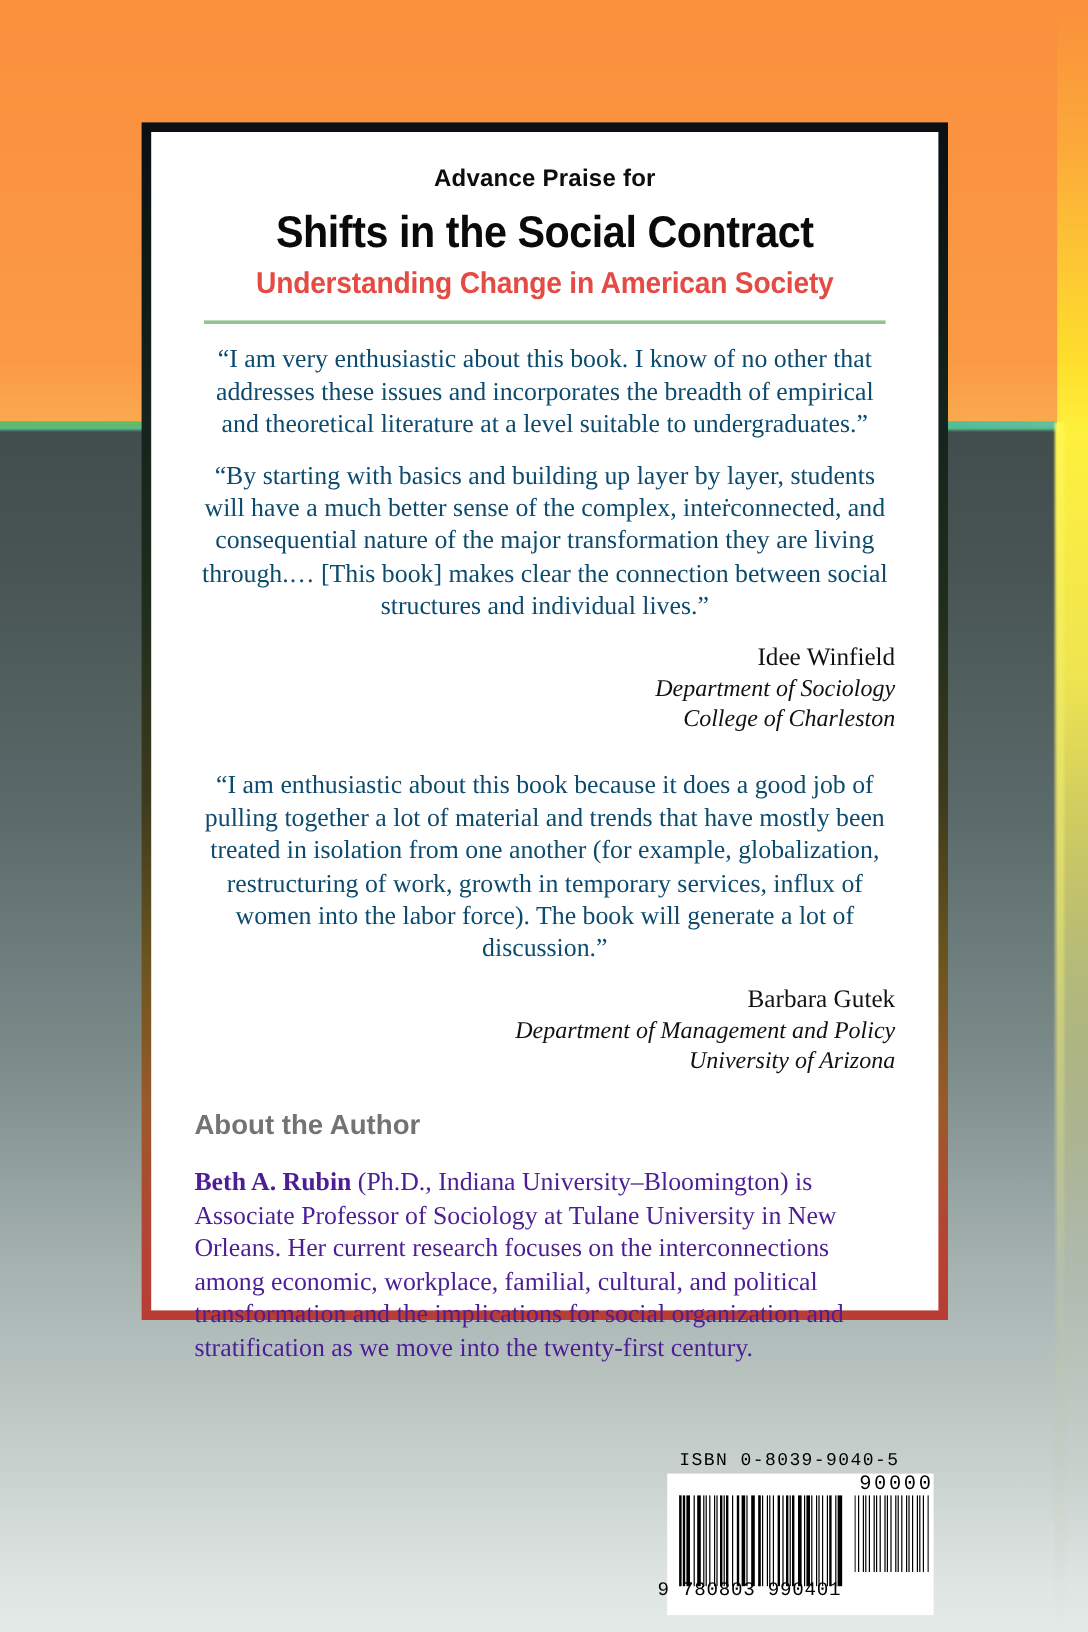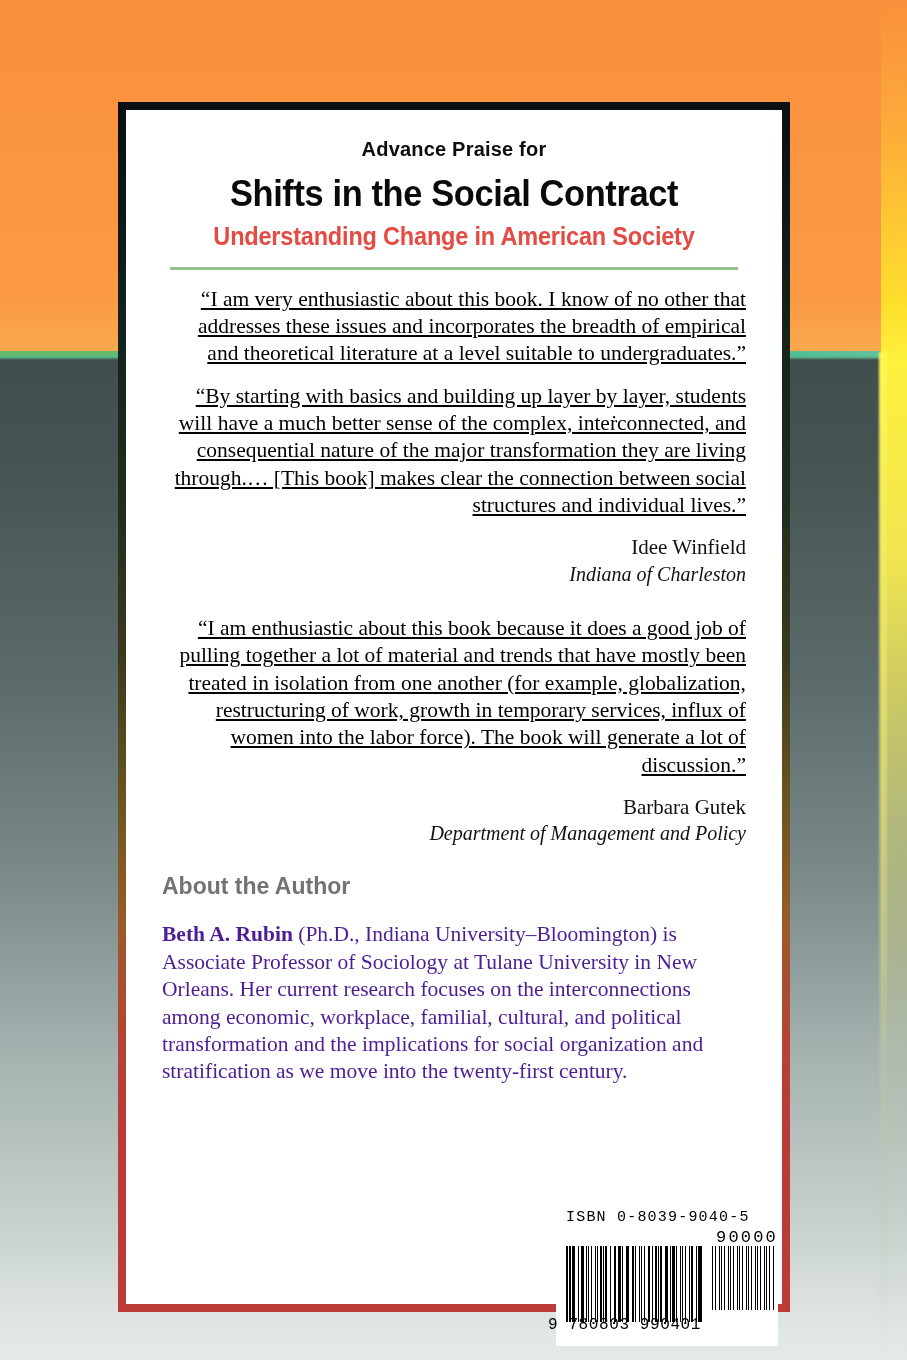--- a/index.html
+++ b/index.html
@@ -81,21 +81,21 @@
       rgba(190,200,190,0) 1008px);
     filter: blur(1px);
   }
 
   
   .panel-wrap {
     position: absolute;
     left: 118px;
     top: 102px;
     width: 672px;
-    height: 1210px;
+    height: 998px;
   }
   .panel-border {
     position: absolute;
     inset: 0;
     background: linear-gradient(to bottom,
       #0b0f14 0px,
       #0d1a16 120px,
       #15241c 250px,
       #1f2d1c 400px,
       #3c3a1d 560px,
@@ -151,24 +151,23 @@
     height: 3px;
     background: #93c48f;
     margin: 0 8px 16px 8px;
   }
 
   
   .quote {
     font-family: "Liberation Serif", serif;
     font-size: 21.5px;
     line-height: 1.27;
-    color: #000000;
-    text-align: right;
+    color: #0c4a6e;
+    text-align: center;
     margin: 0 0 15px 0;
-    text-decoration: underline;
   }
   .attrib {
     margin: 12px 0 0 0;
     padding-left: 198px;
     font-family: "Liberation Serif", serif;
     color: #111111;
     text-align: right;
   }
   .attrib .name {
     font-size: 21px;
@@ -285,30 +284,32 @@
         <div class="book-subtitle">Understanding Change in American Society</div>
 
         <div class="rule"></div>
 
         <p class="quote">“I am very enthusiastic about this book.  I know of no other that addresses these issues and incorporates the breadth of empirical and theoretical literature at a level suitable to undergraduates.”</p>
 
         <p class="quote">“By starting with basics and building up layer by layer, students will have a much better sense of the complex, inteṙconnected, and consequential nature of the major transformation they are living through.… [This book] makes clear the connection between social structures and individual lives.”</p>
 
         <div class="attrib">
           <div class="name">Idee Winfield</div>
-          <div class="aff">Indiana of Charleston</div>
+          <div class="aff">Department of Sociology</div>
+          <div class="aff">College of Charleston</div>
         </div>
 
         <div class="gap-lg"></div>
 
         <p class="quote">“I am enthusiastic about this book because it does a good job of pulling together a lot of material and trends that have mostly been treated in isolation from one another (for example, globalization, restructuring of work, growth in temporary services, influx of women into the labor force).  The book will generate a lot of discussion.”</p>
 
         <div class="attrib">
           <div class="name">Barbara Gutek</div>
           <div class="aff">Department of Management and Policy</div>
+          <div class="aff">University of Arizona</div>
         </div>
 
         <div class="gap-md"></div>
 
         <div class="about-head">About the Author</div>
 
         <p class="about-body"><b>Beth A. Rubin</b><span> (Ph.D., Indiana University–Bloomington) is Associate Professor of Sociology at Tulane University in New Orleans. Her current research focuses on the interconnections among economic, workplace, familial, cultural, and political transformation and the implications for social organization and stratification as we move into the twenty-first century.</span></p>
 
       </div>
     </div>

